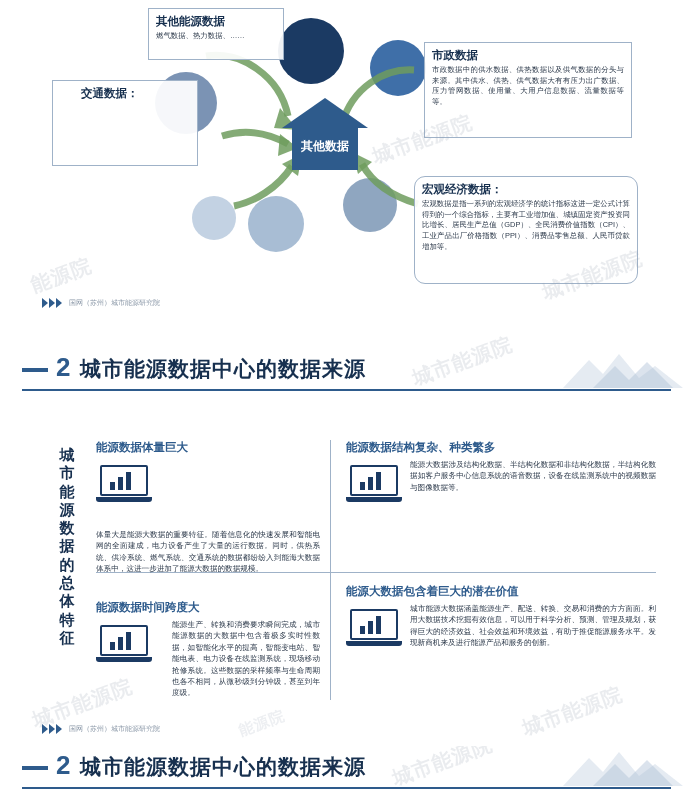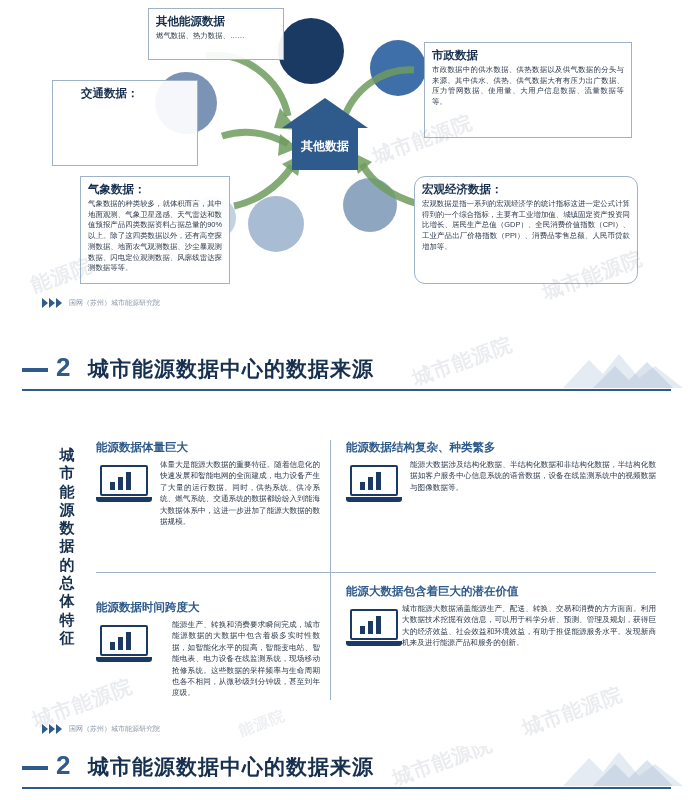--- a/index.html
+++ b/index.html
@@ -100,21 +100,21 @@
   .sec-head {
     position:absolute; left:0; top:26px; width:693px; height:40px;
   }
   .sec-bar {
     position:absolute; left:22px; top:14px; width:26px; height:4px; background:#2e5b8c;
   }
   .sec-num {
     position:absolute; left:56px; top:-2px; font-size:26px; font-weight:bold; color:#2e5b8c;
   }
   .sec-title {
-    position:absolute; left:88px; top:1px; font-size:21px; font-weight:bold; color:#17304f; letter-spacing:1px;
+    position:absolute; left:80px; top:1px; font-size:21px; font-weight:bold; color:#17304f; letter-spacing:1px;
   }
   .sec-rule {
     position:absolute; left:22px; top:35px; width:649px; height:1.5px; background:#2e5b8c;
   }
   .mountain {
     position:absolute; right:10px; top:-2px; width:120px; height:38px; opacity:.55;
   }
 
   
   .vtitle {
@@ -190,24 +190,20 @@
 
     <div class="box" style="left:424px; top:42px; width:208px; height:96px;">
       <h4>市政数据</h4>
       <p>市政数据中的供水数据、供热数据以及供气数据的分头与来源。其中供水、供热、供气数据大有有压力出广数据、压力管网数据、使用量、大用户信息数据、流量数据等等。</p>
     </div>
 
     <div class="box" style="left:52px; top:80px; width:146px; height:86px;padding-left:28px;">
       <h4>交通数据：</h4>
     </div>
 
-    <div class="box" style="left:80px; top:176px; width:150px; height:108px;">
-      <h4>气象数据：</h4>
-      <p>气象数据的种类较多，就体积而言，其中地面观测、气象卫星遥感、天气雷达和数值预报产品四类数据资料占据总量的90%以上。除了这四类数据以外，还有高空探测数据、地面农气观测数据、沙尘暴观测数据、闪电定位观测数据、风廓线雷达探测数据等等。</p>
-    </div>
 
     <div class="box" style="left:414px; top:176px; width:224px; height:108px;border-radius:11px;">
       <h4>宏观经济数据：</h4>
       <p>宏观数据是指一系列的宏观经济学的统计指标这进一定公式计算得到的一个综合指标，主要有工业增加值、城镇固定资产投资同比增长、居民生产总值（GDP）、全民消费价值指数（CPI）、工业产品出厂价格指数（PPI）、消费品零售总额、人民币贷款增加等。</p>
     </div>
 
     <div class="wm" style="left:30px; top:262px;">能源院</div>
     <div class="wm" style="left:370px; top:126px;">城市能源院</div>
     <div class="wm" style="left:540px; top:262px;">城市能源院</div>
 
@@ -237,21 +233,21 @@
     </svg>
   </div>
 
   <div class="vtitle">城市能源数据的总体特征</div>
 
   <div class="vline" style="left:330px; top:112px; width:1px; height:260px;"></div>
   <div class="vline" style="left:96px; top:244px; width:560px; height:1px;"></div>
 
   <div class="quad" style="left:96px; top:112px; width:224px;">
     <div class="q-title">能源数据体量巨大</div>
-    <div style="display:flex; gap:8px;">
+    <div style="display:flex; gap:8px;flex-direction:column;">
       <div class="laptop" style="position:relative; flex:0 0 56px; margin-top:6px;">
         <div class="screen">
           <div class="bars">
               <i style="height:8px"></i>
               <i style="height:13px"></i>
               <i style="height:18px"></i>
             </div>
         </div>
         <div class="base"></div>
       </div>
@@ -288,21 +284,21 @@
             </div>
         </div>
         <div class="base"></div>
       </div>
       <div class="q-body">能源生产、转换和消费要求瞬间完成，城市能源数据的大数据中包含着极多实时性数据，如智能化水平的提高，智能变电站、智能电表、电力设备在线监测系统，现场移动抢修系统。这些数据的采样频率与生命周期也各不相同，从微秒级到分钟级，甚至到年度级。</div>
     </div>
   </div>
 
   <div class="quad" style="left:346px; top:256px; width:310px;">
     <div class="q-title">能源大数据包含着巨大的潜在价值</div>
-    <div style="display:flex; gap:0;justify-content:space-between;">
+    <div style="display:flex; gap:8px;justify-content:space-between;">
       <div class="laptop" style="position:relative; flex:0 0 56px; margin-top:6px;">
         <div class="screen">
           <div class="bars">
               <i style="height:8px"></i>
               <i style="height:13px"></i>
               <i style="height:18px"></i>
             </div>
         </div>
         <div class="base"></div>
       </div>

